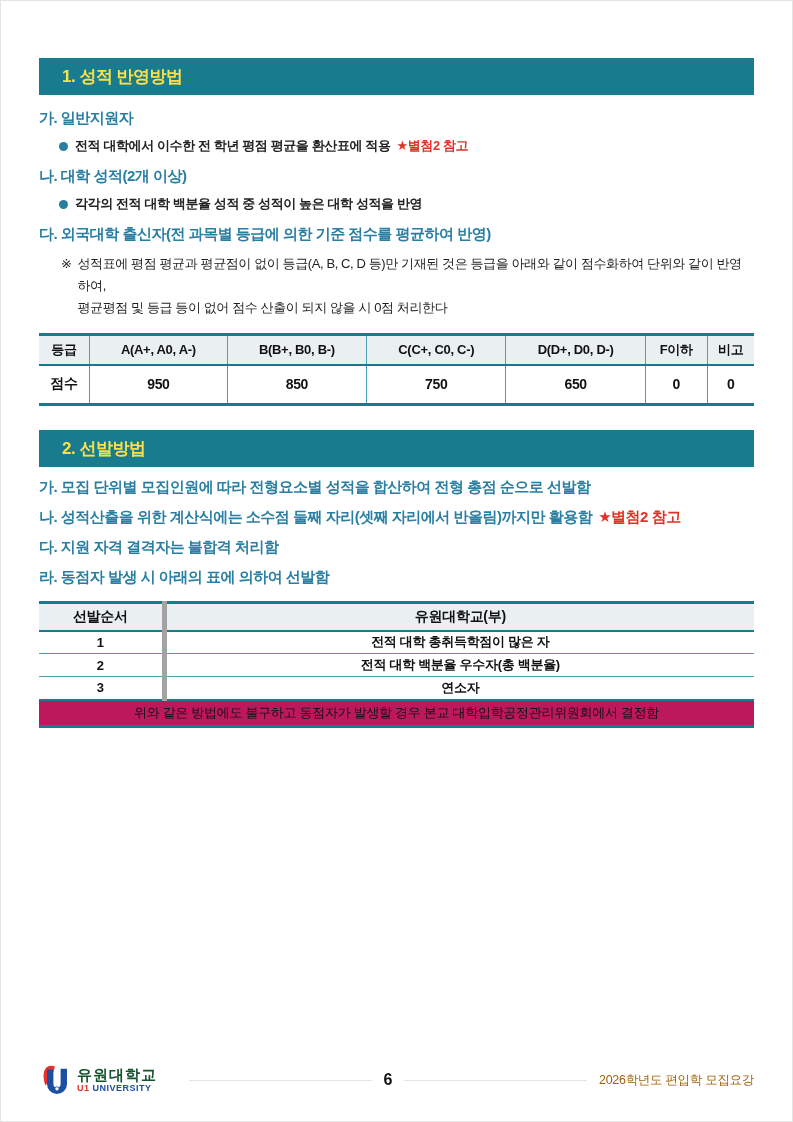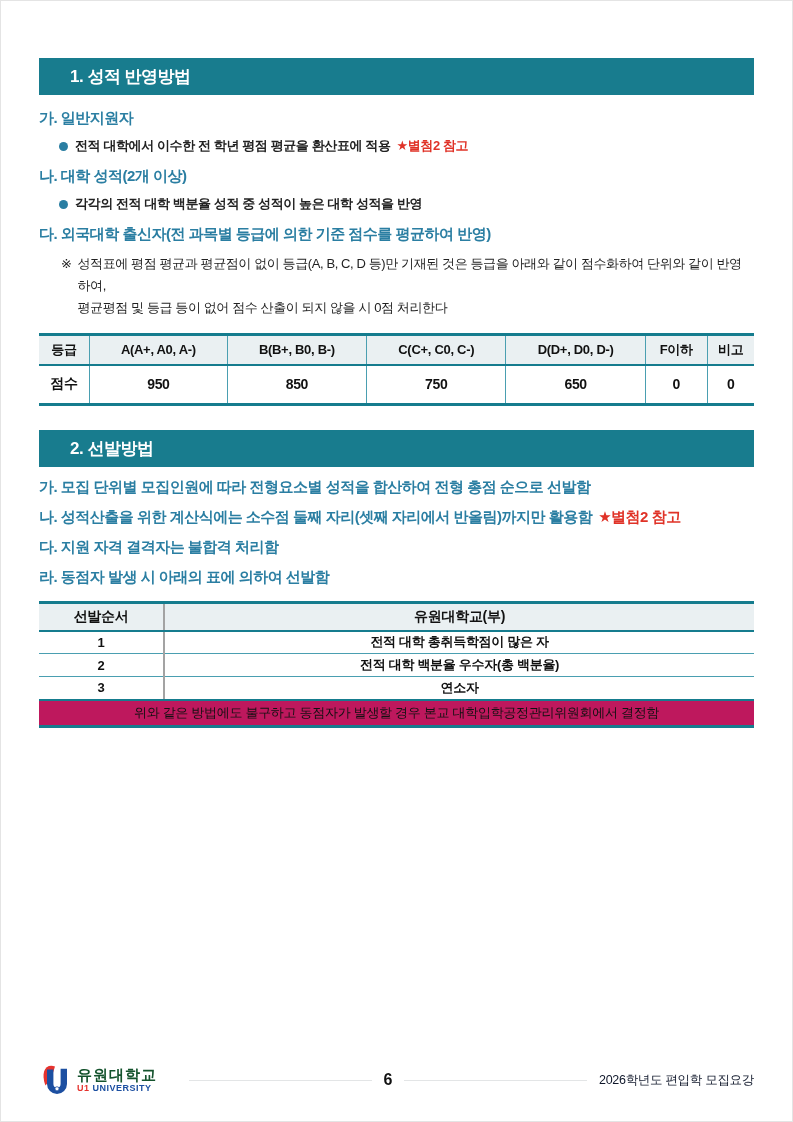--- a/index.html
+++ b/index.html
@@ -21,25 +21,25 @@
     color: #14788A;
     font-size: 22px;
     font-weight: 800;
     letter-spacing: -0.5px;
   }
 
   .section-bar {
     margin-top: 17px;
     height: 37px;
     background: #187C8E;
-    color: #ffffff;
+    color: #fde047;
     font-size: 17px;
     font-weight: 800;
     line-height: 37px;
-    padding-left: 31px;
+    padding-left: 23px;
     letter-spacing: -0.5px;
   }
   .section-bar.second { margin-top: 24px; }
 
   .sub-heading {
     color: #2A7EA2;
     font-size: 15px;
     font-weight: 800;
     letter-spacing: -0.5px;
     margin-top: 14px;
@@ -127,21 +127,21 @@
   .tiebreak-table th {
     background: #EAF0F2;
     height: 28px;
     font-size: 14px;
     font-weight: 800;
     color: #111111;
     border-bottom: 2px solid #157C8E;
   }
   .tiebreak-table th.col-order, .tiebreak-table td.col-order {
     width: 17.5%;
-    border-right: 2px solid #a3a3a3;
+    border-right: 5px solid #a3a3a3;
   }
   .tiebreak-table td {
     height: 23px;
     font-size: 13px;
     font-weight: 600;
     color: #111111;
     border-bottom: 1px solid #4A9FB1;
   }
   .tiebreak-table tr.last-data td { border-bottom: 2px solid #157C8E; }
   .tiebreak-table td.note-cell {
@@ -171,21 +171,21 @@
   .page-center { flex: 1 1 auto; display: flex; align-items: center; }
   .foot-line { height: 1px; background: #E3E5E6; flex: 1 1 auto; }
   .page-num {
     color: #111111;
     font-size: 16px;
     font-weight: 800;
     padding: 0 12px;
   }
   .foot-right {
     flex: 0 0 auto;
-    color: #0f172a;
+    color: #a16207;
     font-size: 12.5px;
     font-weight: 500;
     letter-spacing: -0.3px;
     margin-left: 12px;
   }
 </style>
 </head>
 <body>
 
 <div class="page">

